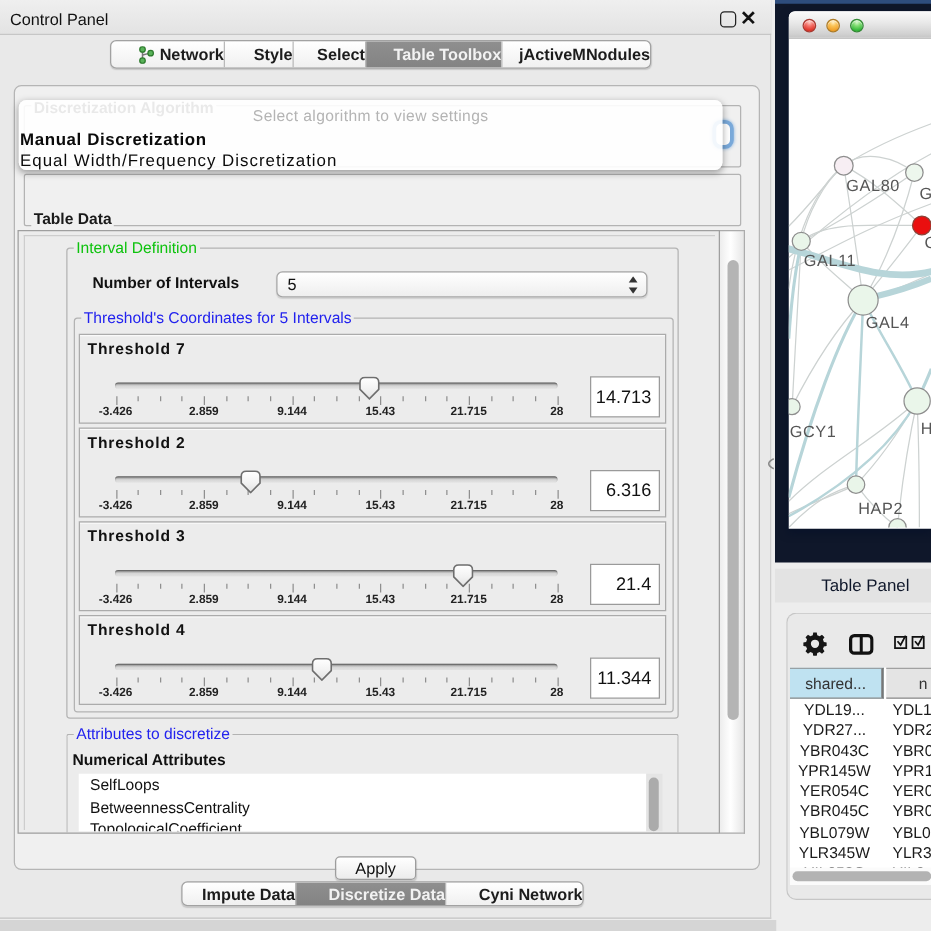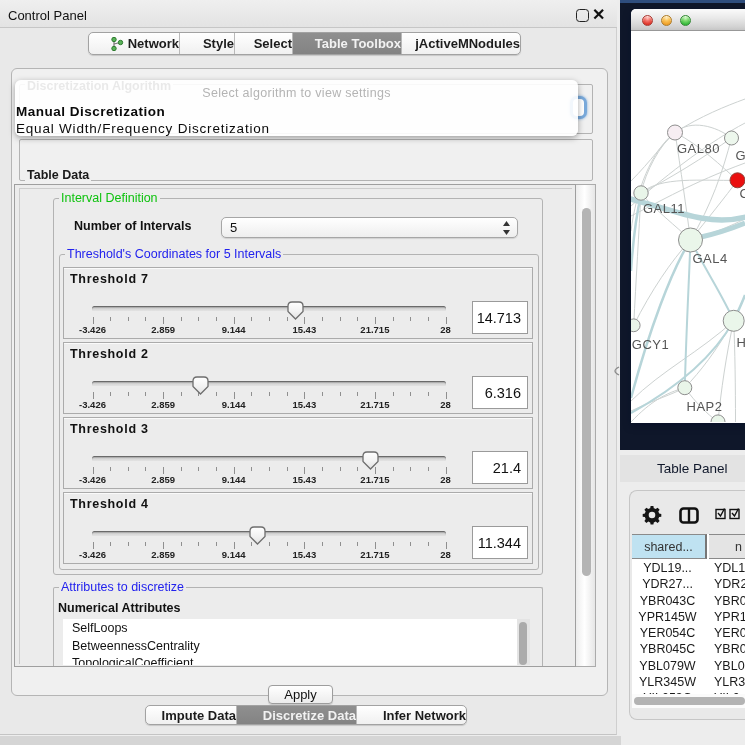--- a/index.html
+++ b/index.html
@@ -344,21 +344,21 @@
     </div>
     <div id="vsb" class="abs">
         <div class="thumb"></div>
       </div>
 
     <div class="btn" style="left:268px; top:685px; width:65px; height:19px;">Apply</div>
 
     <div class="seg" style="left:145px; top:705px; height:20px;">
       <div class="s" style="width:91px;">Impute Data</div>
       <div class="s sel" style="width:120px;">Discretize Data</div>
-      <div class="s" style="width:109px;">Infer Network</div>
+      <div class="s" style="width:109px;">Cyni Network</div>
     </div>
 
     <div id="popup" class="abs">
       <div class="r1">Select algorithm to view settings</div>
       <div class="r2">Manual Discretization</div>
       <div class="r3">Equal Width/Frequency Discretization</div>
     </div>
   </div>
 
   <div class="abs" style="left:0; top:736px; width:621px; height:9px; background:#d5d5d5;"></div>

